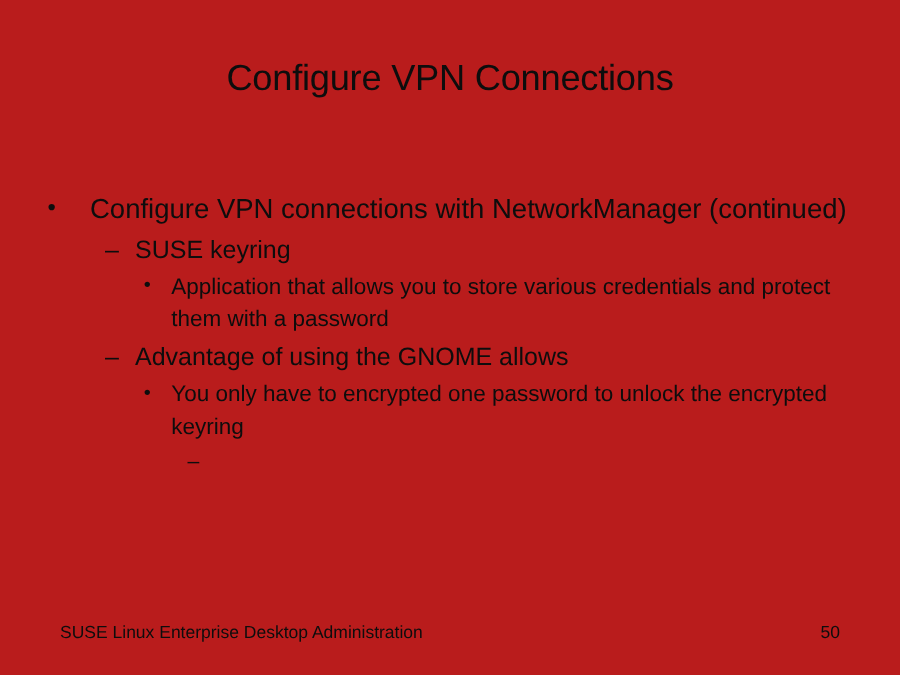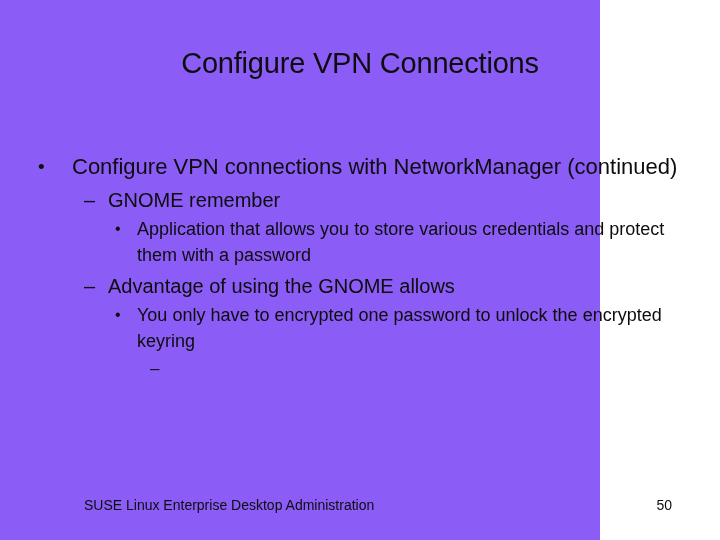--- a/index.html
+++ b/index.html
@@ -13,23 +13,23 @@
   body {
     font-family: "Liberation Sans", sans-serif;
     color: #000000;
     position: relative;
     overflow: hidden;
     -webkit-font-smoothing: antialiased;
   }
 
   .slide {
     position: relative;
-    width: 600px;
+    width: 720px;
     height: 540px;
-    background: #8b5cf6;
+    background: #b91c1c;
   }
 
   
   .slide-title {
     position: absolute;
     top: 44px;
     left: 50px;
     width: 620px;
     text-align: center;
     font-size: 29px;
@@ -109,42 +109,42 @@
     bottom: 26px;
     width: 720px;
     display: flex;
     align-items: baseline;
     justify-content: space-between;
     padding: 0 48px;
     font-size: 14px;
     line-height: 18px;
     color: #0d0d0d;
   }
-  .footer-title { white-space: nowrap; margin-left: 36px; }
+  .footer-title { white-space: nowrap; }
   .footer-page  { white-space: nowrap; }
 </style>
 </head>
 <body>
 
 <div class="slide">
 
   <h1 class="slide-title">
     <span class="title-line">Configure VPN Connections</span>
   </h1>
 
   <div class="body-block">
 
     <div class="bullet-row lvl1">
       <span class="marker">•</span>
       <span class="btext">Configure VPN connections with NetworkManager (continued)</span>
     </div>
 
     <div class="bullet-row lvl2">
       <span class="marker">–</span>
-      <span class="btext">GNOME remember</span>
+      <span class="btext">SUSE keyring</span>
     </div>
 
     <div class="bullet-row lvl3">
       <span class="marker">•</span>
       <span class="btext">Application that allows you to store various credentials and protect them with a password</span>
     </div>
 
     <div class="bullet-row lvl2">
       <span class="marker">–</span>
       <span class="btext">Advantage of using the GNOME allows</span>

